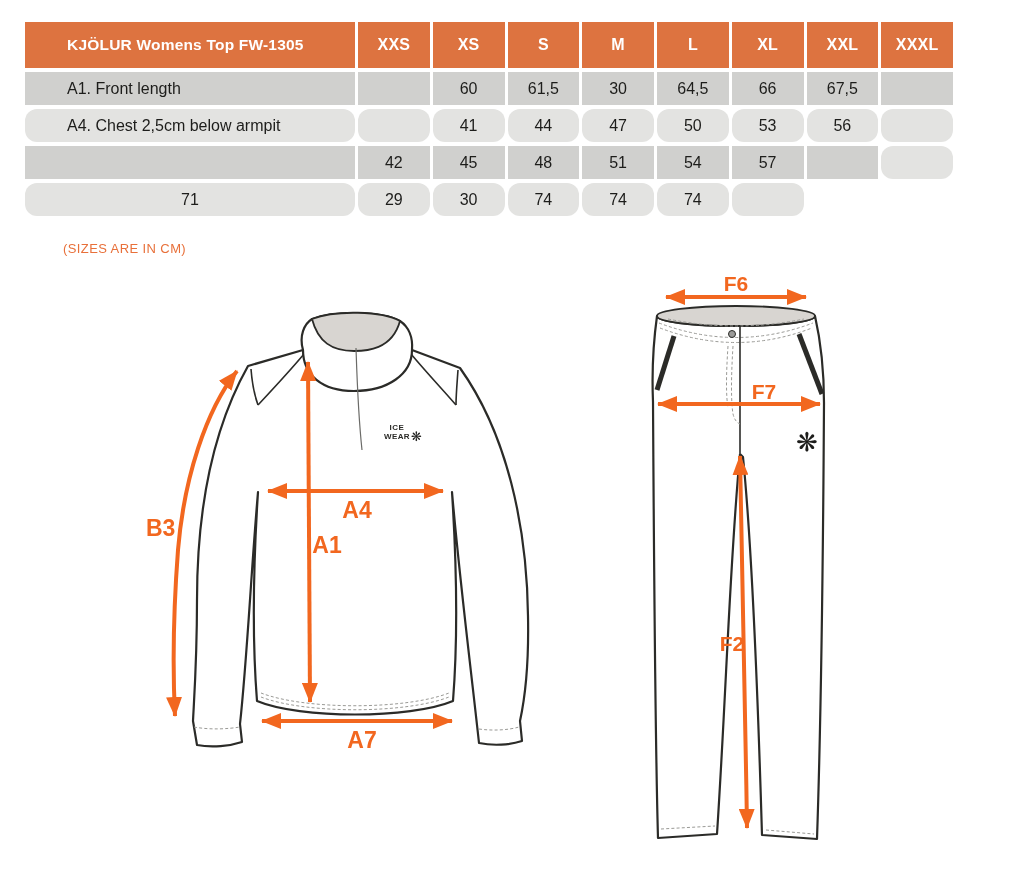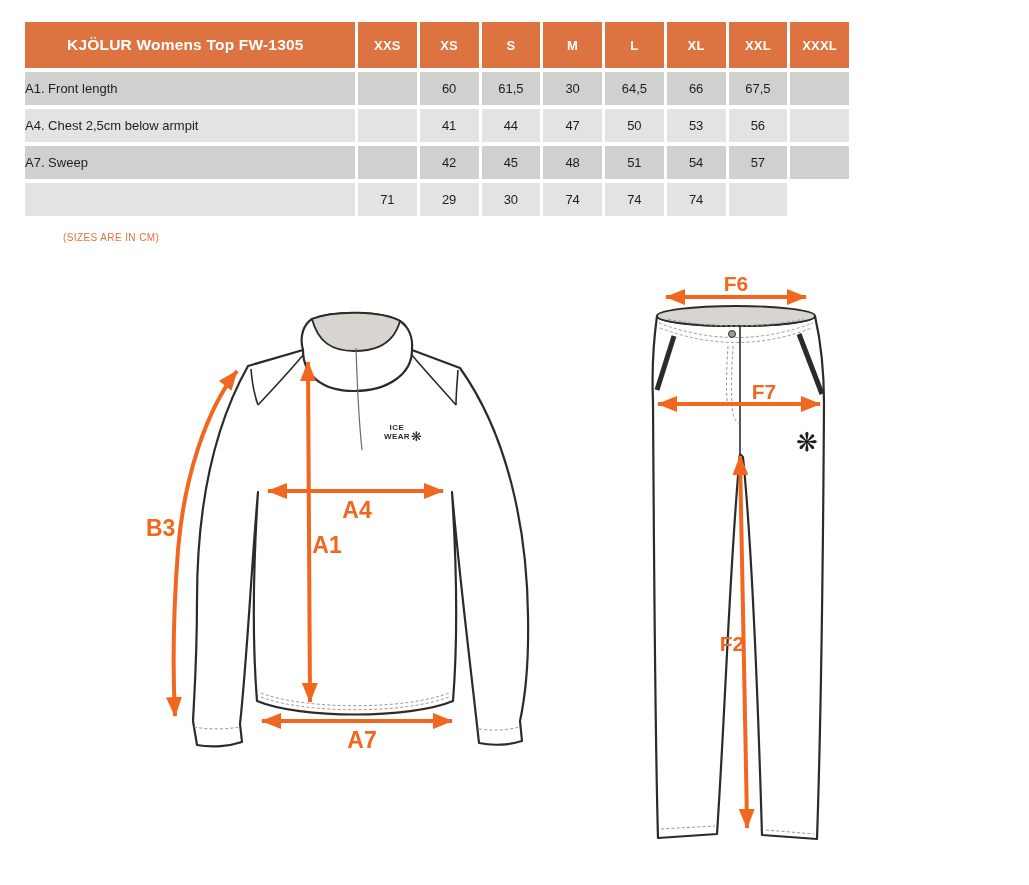--- a/index.html
+++ b/index.html
@@ -12,35 +12,35 @@
     --stitch-gray:#9A9A96;
     --inner-gray:#D8D5D1;
     --text-dark:#1D1D1B;
   }
   html,body{margin:0;padding:0;}
   body{
     width:1029px;height:885px;position:relative;background:#ffffff;
     font-family:"Liberation Sans", sans-serif;overflow:hidden;
   }
   .size-table{
-    position:absolute;left:25px;top:22px;width:824px;
+    position:absolute;left:25px;top:22px;width:928px;
     display:grid;grid-template-columns:330px repeat(8,1fr);
     grid-template-rows:46px repeat(4,33px);
     column-gap:3px;row-gap:4px;
   }
-  .cell{display:flex;align-items:center;justify-content:center;font-size:13px;}
+  .cell{display:flex;align-items:center;justify-content:center;font-size:16px;}
   .th{background:var(--header-bg);color:#ffffff;font-weight:bold;letter-spacing:.2px;}
   .th-title{justify-content:flex-start;padding-left:42px;font-size:15.5px;}
   .td{color:var(--text-dark);}
-  .td-label{justify-content:flex-start;}
+  .td-label{justify-content:flex-start;padding-left:42px;}
   .dark{background:var(--row-dark);}
-  .light{background:var(--row-light);}
+  .light{background:var(--row-light);border-radius:12px;}
   .sizes-note{
-    position:absolute;left:63px;top:232px;
-    color:var(--note-orange);font-size:10px;font-weight:500;letter-spacing:.4px;
+    position:absolute;left:63px;top:241px;
+    color:var(--note-orange);font-size:13px;font-weight:500;letter-spacing:.4px;
   }
   .diagram{position:absolute;}
   #top-diagram{left:100px;top:278px;width:480px;height:500px;}
   #pants-diagram{left:630px;top:270px;width:240px;height:600px;}
   svg .outline{fill:#ffffff;stroke:var(--line-dark);stroke-width:2.2;stroke-linejoin:round;}
   svg .seam{fill:none;stroke:var(--line-dark);stroke-width:1.6;}
   svg .thin{fill:none;stroke:#6B6B68;stroke-width:1.2;}
   svg .stitch{fill:none;stroke:var(--stitch-gray);stroke-width:1;stroke-dasharray:3 2.2;}
   svg .gray-fill{fill:var(--inner-gray);stroke:var(--line-dark);stroke-width:1.8;}
   svg .welt{stroke:var(--line-dark);stroke-width:5;stroke-linecap:butt;}
@@ -77,21 +77,20 @@
   <div class="cell td td-label light">A4. Chest 2,5cm below armpit</div>
   <div class="cell td light"></div>
   <div class="cell td light">41</div>
   <div class="cell td light">44</div>
   <div class="cell td light">47</div>
   <div class="cell td light">50</div>
   <div class="cell td light">53</div>
   <div class="cell td light">56</div>
   <div class="cell td light"></div>
 
-  <div class="cell td td-label dark">A7. Sweep</div>
   <div class="cell td dark"></div>
   <div class="cell td dark">42</div>
   <div class="cell td dark">45</div>
   <div class="cell td dark">48</div>
   <div class="cell td dark">51</div>
   <div class="cell td dark">54</div>
   <div class="cell td dark">57</div>
   <div class="cell td dark"></div>
 
   <div class="cell td light"></div>

